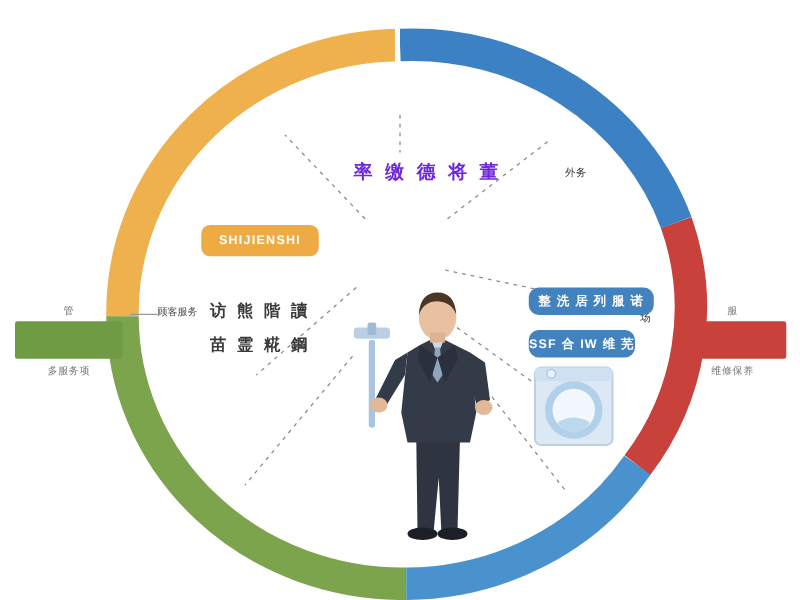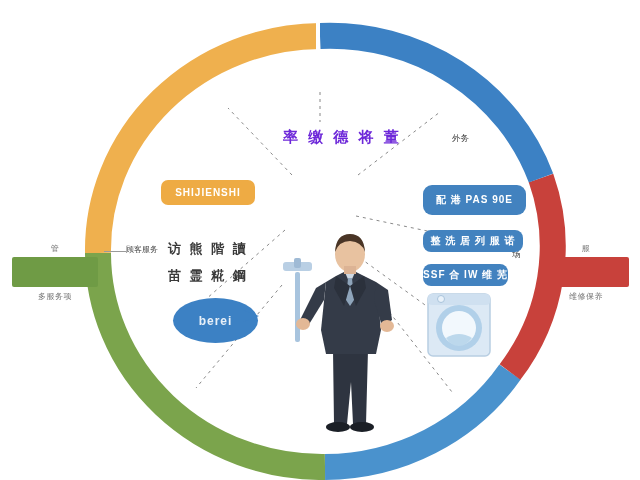--- a/index.html
+++ b/index.html
@@ -168,24 +168,18 @@
   <div id="pill-orange">
     <span>SHIJIENSHI</span>
   </div>
 
   <div id="ll-2" class="left-line">访 熊 階 讀</div>
   <div id="ll-3" class="left-line">苗 霊 糀 鋼</div>
 
   <div id="left-mini-rule"></div>
   <div id="left-mini">顾客服务</div>
 
-  <div id="bubble">
-    <div class="body"></div>
-    <div class="tail"></div>
-    <div class="txt">berei</div>
-  </div>
 
-  <div id="bp-1" class="bpill">配 港 PAS 90E</div>
   <div id="bp-2" class="bpill">整 洗 居 列 服 诺</div>
   <div id="bp-3" class="bpill">SSF 合 IW 维 芜</div>
 
 
 </div>
 
 </body></html>

